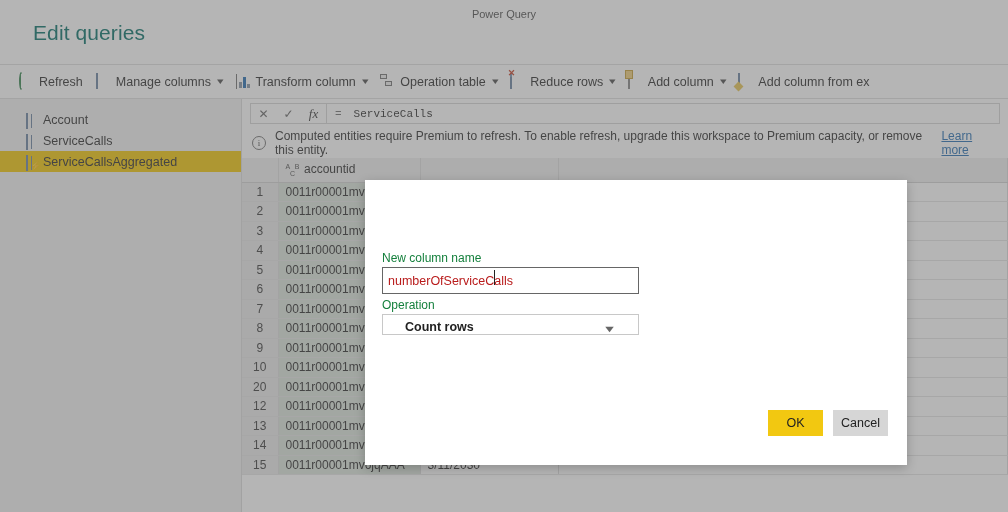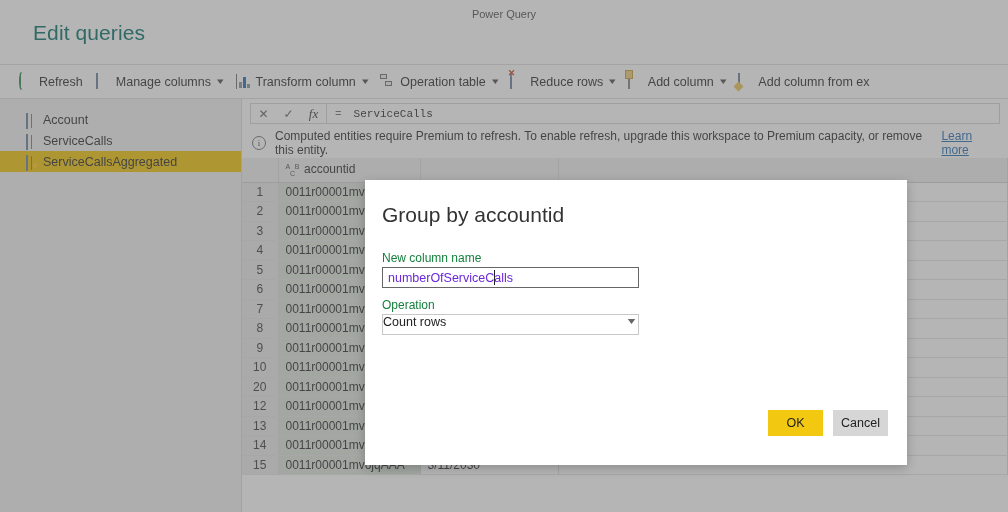--- a/index.html
+++ b/index.html
@@ -239,26 +239,26 @@
     color: #15803d;
   }
   #lbl-newcol { top: 71px; }
   #lbl-operation { top: 118px; }
 
   .txt-input {
     position: absolute;
     left: 17px;
     top: 87px;
     width: 257px;
-    height: 21px;
+    height: 27px;
     border: 1px solid #666;
     background: #fff;
     font-family: "Liberation Sans", sans-serif;
     font-size: 12.5px;
-    color: #6d28d9;
+    color: #b91c1c;
     padding: 0 5px;
     line-height: 19px;
     outline: none;
   }
   .caret {
     position: absolute;
     left: 129px;
     top: 90px;
     width: 1px;
     height: 15px;
@@ -267,24 +267,25 @@
 
   .select-box {
     position: absolute;
     left: 17px;
     top: 134px;
     width: 257px;
     height: 21px;
     border: 1px solid #c8c8c8;
     background: #fff;
     display: flex;
-    align-items: flex-start;
-    padding: 0 0;
+    align-items: flex-end;
+    padding: 0 22px;
     font-size: 12.5px;
     color: #222;
+    font-weight: bold;
   }
   .select-box .sel-val { flex: 1 1 auto; }
   .select-chev {
     font-size: 10px;
     color: #666;
     transform: scaleX(1.5);
     margin-right: 4px;
   }
 
   .dlg-buttons {
@@ -611,21 +612,20 @@
         </table>
       </div>
 
     </div>
   </div>
 </div>
 
 <div id="overlay"></div>
 
 <div id="dialog">
-  <div class="dlg-title">Group by accountid</div>
 
   <div class="field-label" id="lbl-newcol">New column name</div>
   <input class="txt-input" id="new-col-input" type="text" placeholder="New column name" value="numberOfServiceCalls" style="">
   <div class="caret"></div>
 
   <div class="field-label" id="lbl-operation">Operation</div>
   <div class="select-box">
     <span class="sel-val">Count rows</span>
     <span class="select-chev">▾</span>
   </div>

